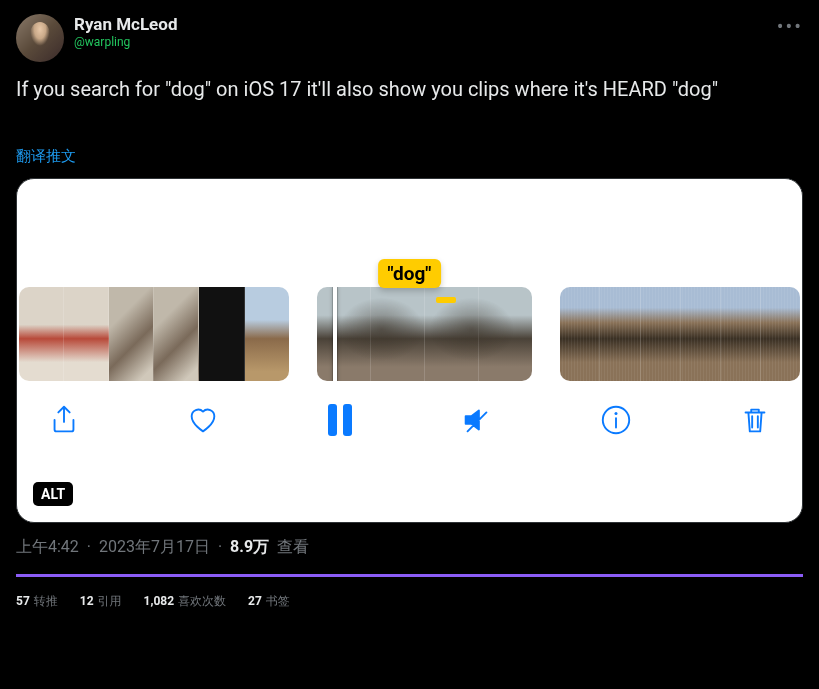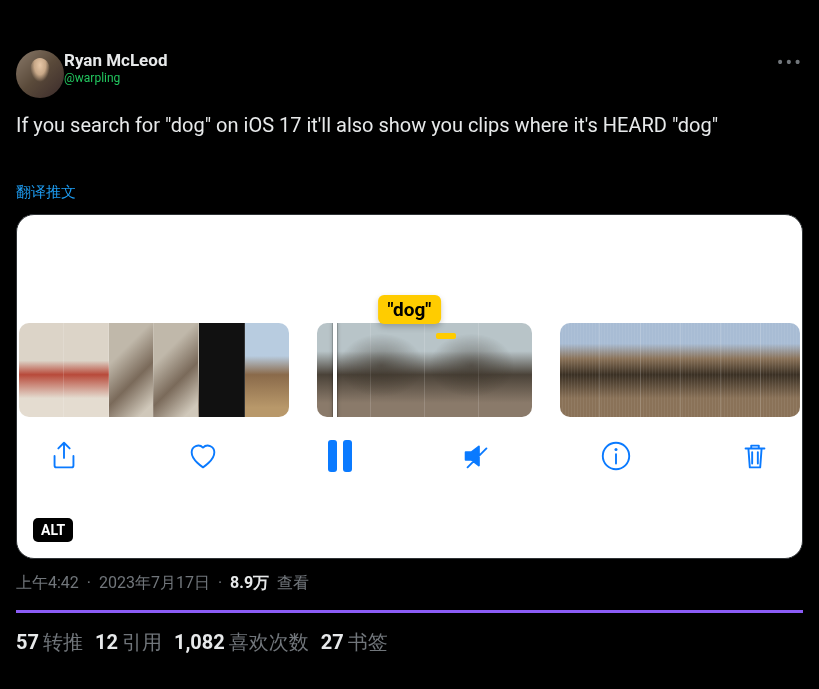--- a/index.html
+++ b/index.html
@@ -9,24 +9,23 @@
     height: 689px;
     font-family: -apple-system, BlinkMacSystemFont, "Segoe UI", Roboto, Helvetica, Arial, sans-serif;
     color: #e7e9ea;
     overflow: hidden;
     padding: 14px 16px;
   }
 
   .tweet-header {
     display: flex;
     align-items: flex-start;
-    gap: 0;
+    gap: 10px;
     position: relative;
     margin-bottom: 14px;
-    margin-top: 36px;
   }
   .avatar {
     width: 48px;
     height: 48px;
     border-radius: 50%;
     overflow: hidden;
     flex-shrink: 0;
     background: linear-gradient(135deg, #8a7a6a 0%, #5a4a3a 50%, #3a2a2a 100%);
     position: relative;
   }
@@ -188,24 +187,24 @@
     color: #71767b;
     font-size: 16px;
     padding: 2px 0 16px;
     border-bottom: 3px solid #8b5cf6;
   }
   .meta-line .bold { color: #e7e9ea; font-weight: 700; }
   .meta-line .dot { margin: 0 4px; }
 
   .stats-line {
     display: flex;
-    gap: 12px;
+    gap: 22px;
     padding: 16px 0 8px;
     color: #71767b;
-    font-size: 20px;
+    font-size: 12px;
     text-align: right;
   }
   .stat .num { color: #e7e9ea; font-weight: 700; margin-right: 4px; }
 </style>
 </head>
 <body>
 
 <div class="tweet-header">
   <div class="avatar"></div>
   <div class="name-block">

